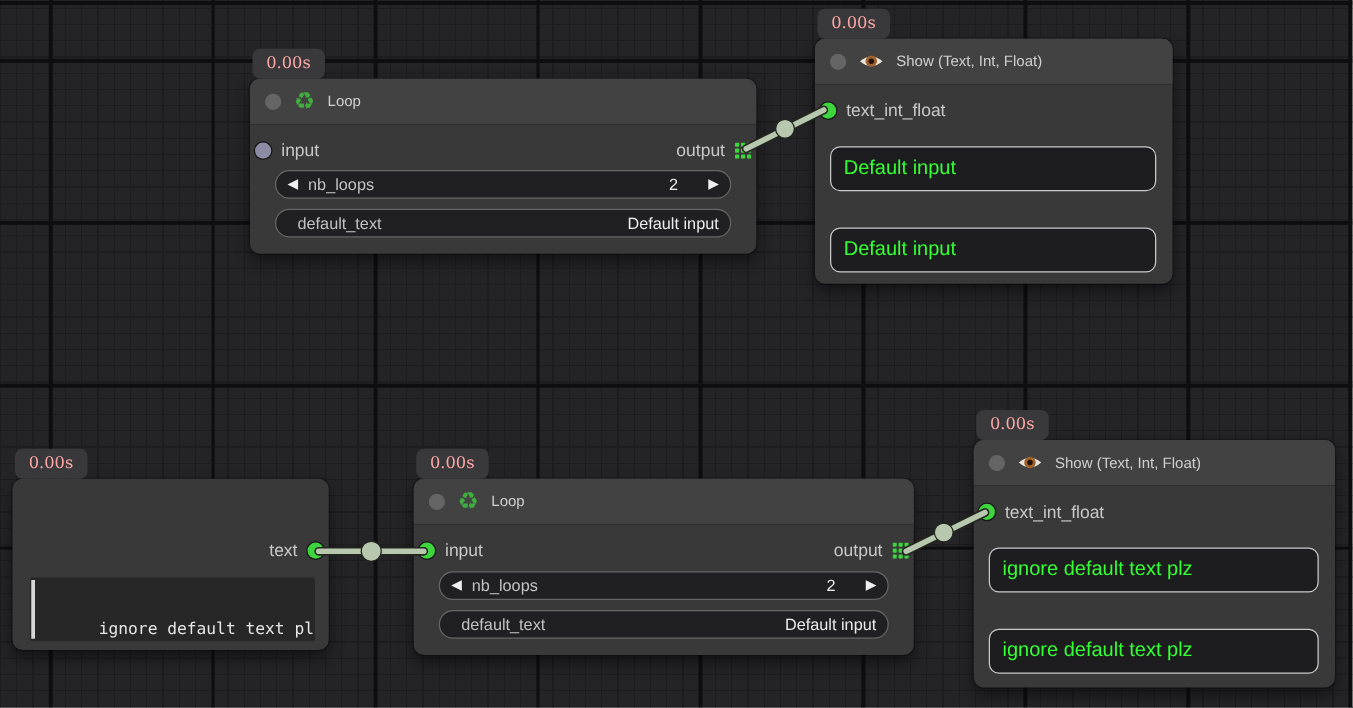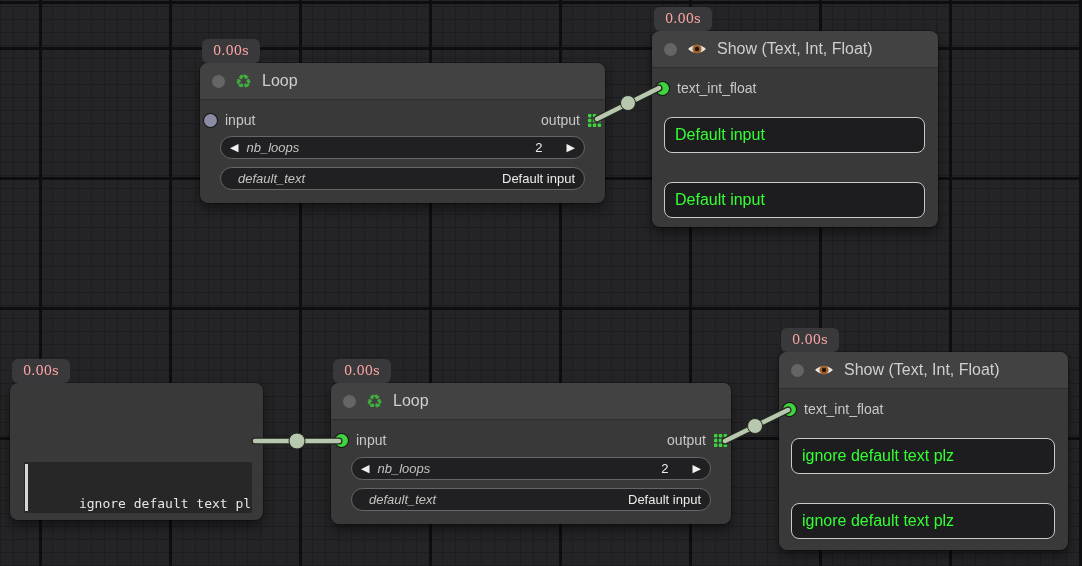--- a/index.html
+++ b/index.html
@@ -22,21 +22,21 @@
     box-shadow:0 6px 12px rgba(0,0,0,.45), 0 0 0 1px rgba(0,0,0,.25);
     color:#c9c9c9; z-index:2;
   }
   .header {
     position:absolute; left:0; right:0; top:0; height:37px;
     background:#424242; border-radius:8px 8px 0 0;
     border-bottom:1px solid #2e2e2e;
     display:flex; align-items:center; padding:0 12px; gap:10px;
   }
   .collapse-dot { width:13px; height:13px; border-radius:50%; background:#656565; flex:0 0 auto; }
-  .title { font-size:16px; color:#cfcfcf; white-space:nowrap;text-align:right; }
+  .title { font-size:12px; color:#cfcfcf; white-space:nowrap;text-align:right; }
   .title-icon { font-size:19px; line-height:1; color:#3fae3f; flex:0 0 auto; }
 
   .badge {
     position:absolute; top:-24px; left:2px; height:24px;
     background:#39393b; color:#fca5a5; border-radius:6px;
     font-family:"DejaVu Serif", serif; font-size:13px;
     padding:3px 11px; line-height:18px; white-space:nowrap;
   }
 
   .slot-row {
@@ -52,21 +52,21 @@
   .slot-label { font-size:14px; color:#c8c8c8; margin:0 8px; white-space:nowrap; }
   .spacer { flex:1 1 auto; }
 
   .widget {
     position:absolute; left:20px; right:20px; height:23px;
     background:#202022; border:1px solid #666; border-radius:12px;
     display:flex; align-items:center; padding:0 9px;
     font-size:13px; color:#c2c2c2;
   }
   .arrow { color:#efefef; font-size:11px; line-height:1; flex:0 0 auto; }
-  .wlabel { margin:0 8px; white-space:nowrap;font-style:italic; }
+  .wlabel { margin:0 8px; white-space:nowrap; }
   .wvalue { color:#ececec; white-space:nowrap; }
   .widget.number .wvalue { margin-right:24px; }
 
   .value-box {
     position:absolute; left:12px; right:13px; height:36px;
     background:#1d1d1f; border:1px solid #c9c9c9; border-radius:8px;
     display:flex; align-items:center; padding:0 10px;
     font-size:16px; overflow:hidden; white-space:nowrap;
   }
 
@@ -161,20 +161,25 @@
     <div class="value-box" style="top:86px;color:#33ff33">
       <span>Default input</span>
     </div>
     <div class="value-box" style="top:151px;color:#33ff33">
       <span>Default input</span>
     </div>
   </div>
 
   <div class="node" style="left:10px;top:383px;width:253px;height:137px">
     <div class="badge">0.00s</div>
+    <div class="slot-row">
+      <span class="spacer"></span>
+      <span class="slot-label">text</span>
+      <span class="slot-dot green"></span>
+    </div>
     <div class="textbox">
       <span class="caret"></span>
       <span>ignore default text plz</span>
     </div>
   </div>
 
   <div class="node" style="left:331px;top:383px;width:400px;height:141px">
     <div class="badge">0.00s</div>
     <div class="header">
       <span class="collapse-dot"></span>

